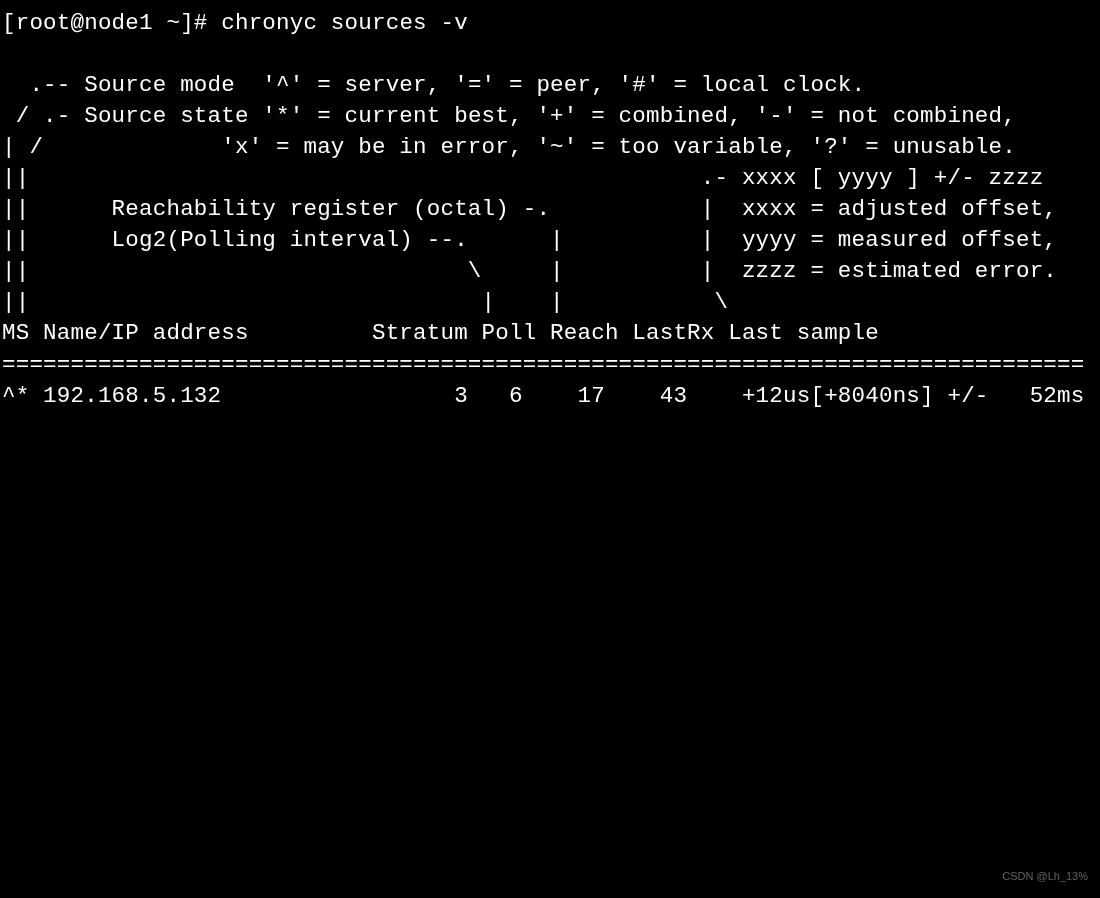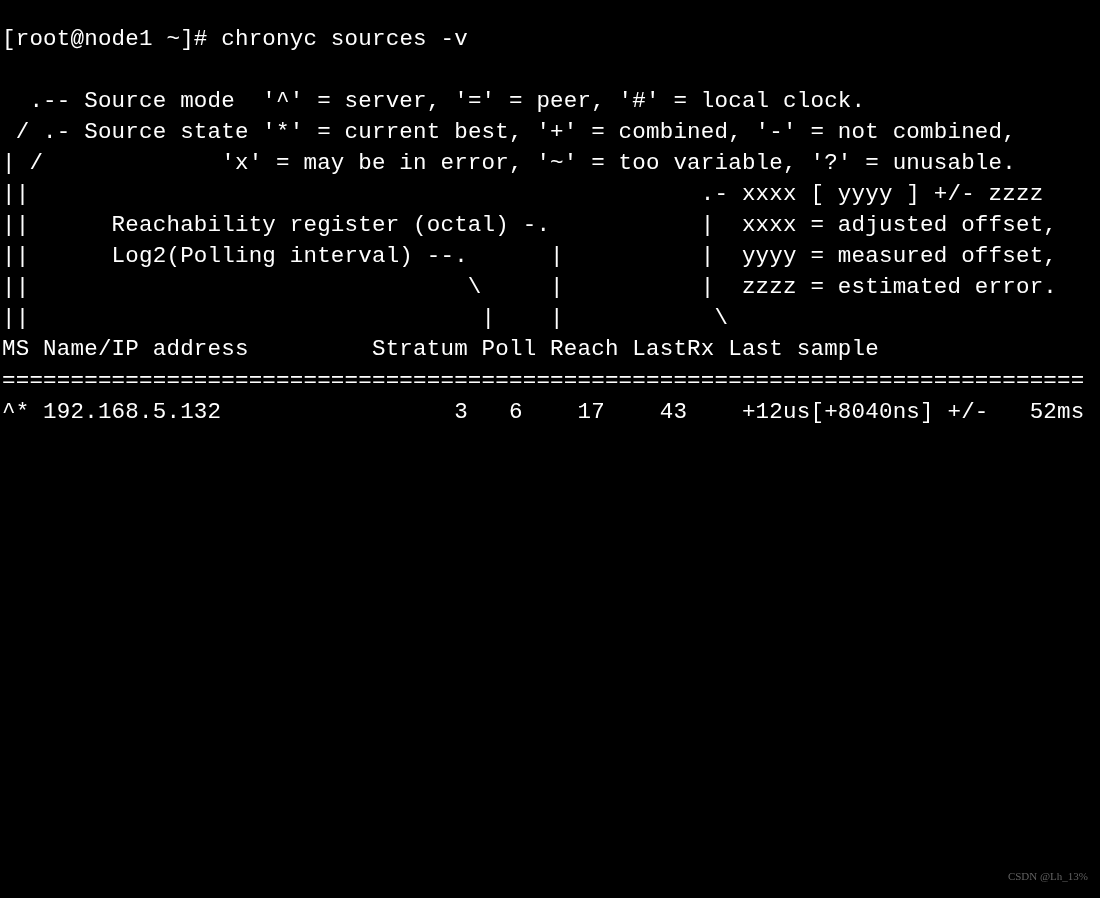--- a/index.html
+++ b/index.html
@@ -14,29 +14,28 @@
       box-sizing: border-box;
       overflow: hidden;
       line-height: 1.38;
       font-weight: 500;
       letter-spacing: 0.2px;
     }
     .terminal {
       white-space: pre-wrap;
       word-wrap: break-word;
       word-break: break-all;
-      margin-top: 16px;
     }
     .watermark {
       position: absolute;
       right: 12px;
       bottom: 14px;
       color: #8a8a8a;
       font-size: 11px;
-      font-family: Liberation Serif, serif;
+      font-family: Liberation Sans, sans-serif;
       opacity: 0.7;
       letter-spacing: 0;
     }
   </style>
 </head>
 <body>
 
 <div class="terminal"><span>[root@node1 ~]# </span><span>chronyc sources -v</span>
 
 <span>  .-- Source mode  '^' = server, '=' = peer, '#' = local clock.</span>

